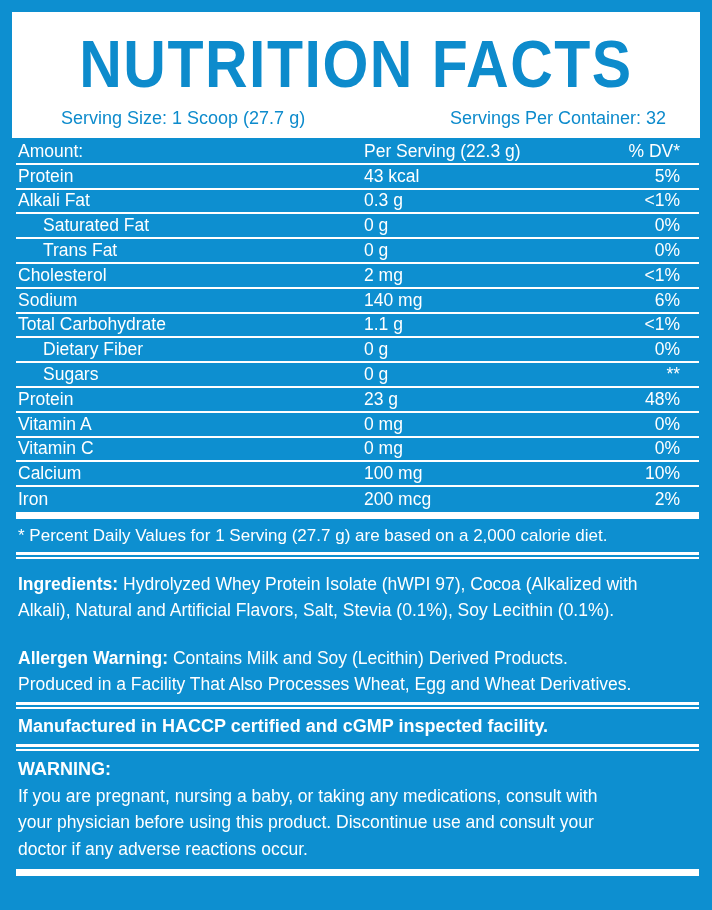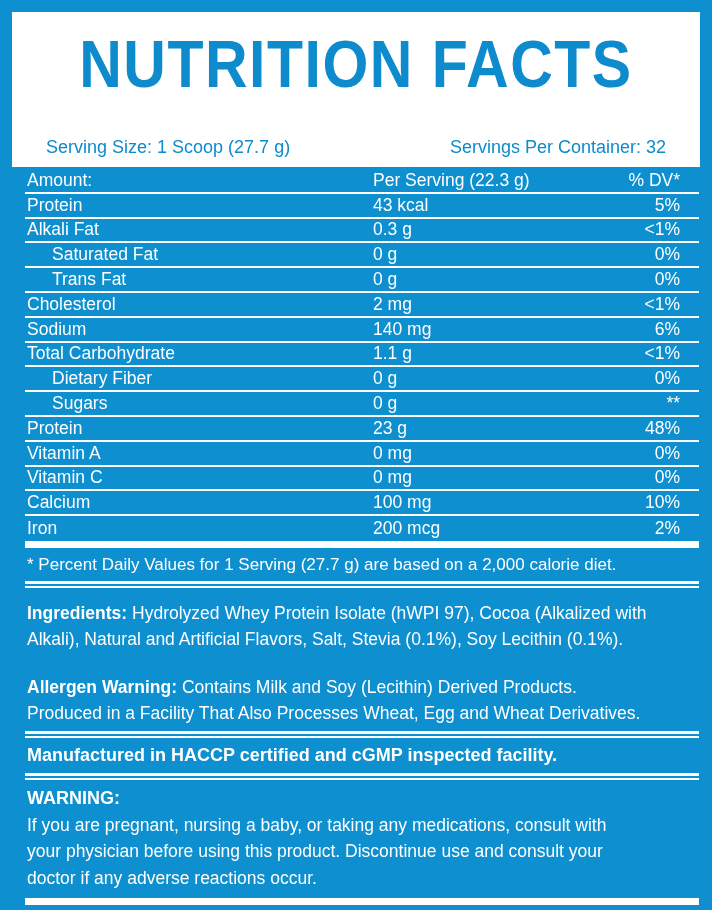--- a/index.html
+++ b/index.html
@@ -7,42 +7,42 @@
     width:712px; height:910px;
     background:#0D8FD0;
     color:#FFFFFF;
     font-family:"Liberation Sans", sans-serif;
     overflow:hidden;
     position:relative;
   }
   .header-box {
     position:relative;
     margin:12px 12px 0 12px;
-    height:155px;
+    height:126px;
     background:#FFFFFF;
   }
   .title {
     text-align:center;
     color:#0D8BCC;
     font-weight:bold;
     font-size:59px;
     letter-spacing:1.5px;
     white-space:nowrap;
     padding-top:13px;
     transform:scaleY(1.12);
     transform-origin:top center;
   }
   .serving-row {
     position:absolute;
-    bottom:9px; left:34px; right:34px;
+    bottom:9px; left:49px; right:34px;
     display:flex; justify-content:space-between;
     color:#0D8BCC;
     font-size:18px;
   }
-  .content { margin:2px 13px 0 25px; }
+  .content { margin:2px 13px 0 16px; }
   .t-row {
     display:grid;
     grid-template-columns:348px 1fr auto;
     align-items:center;
     height:24.8px;
     box-sizing:border-box;
     border-bottom:2px solid #FFFFFF;
     font-size:17.5px;
   }
   .t-row .label { padding-left:2px; white-space:nowrap; }

